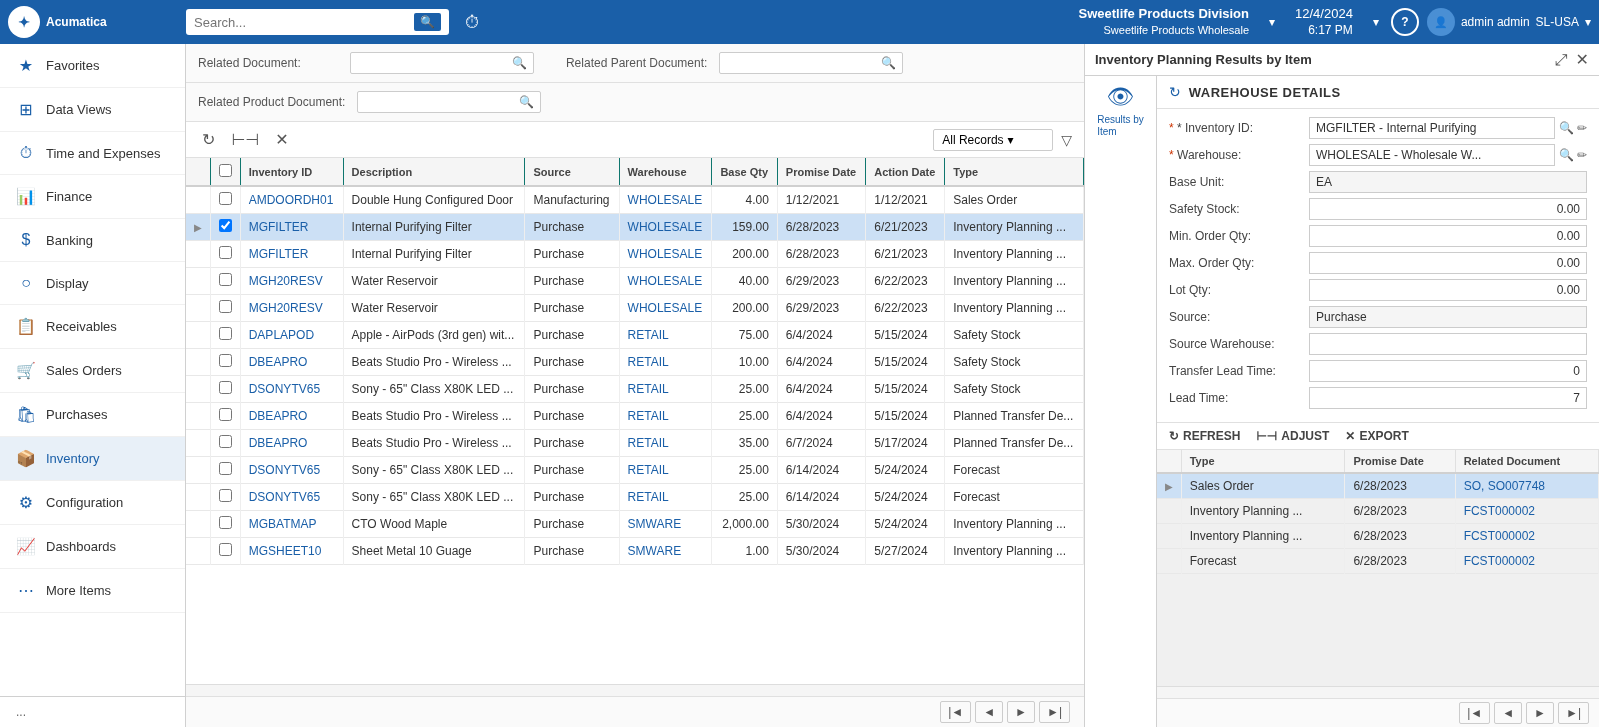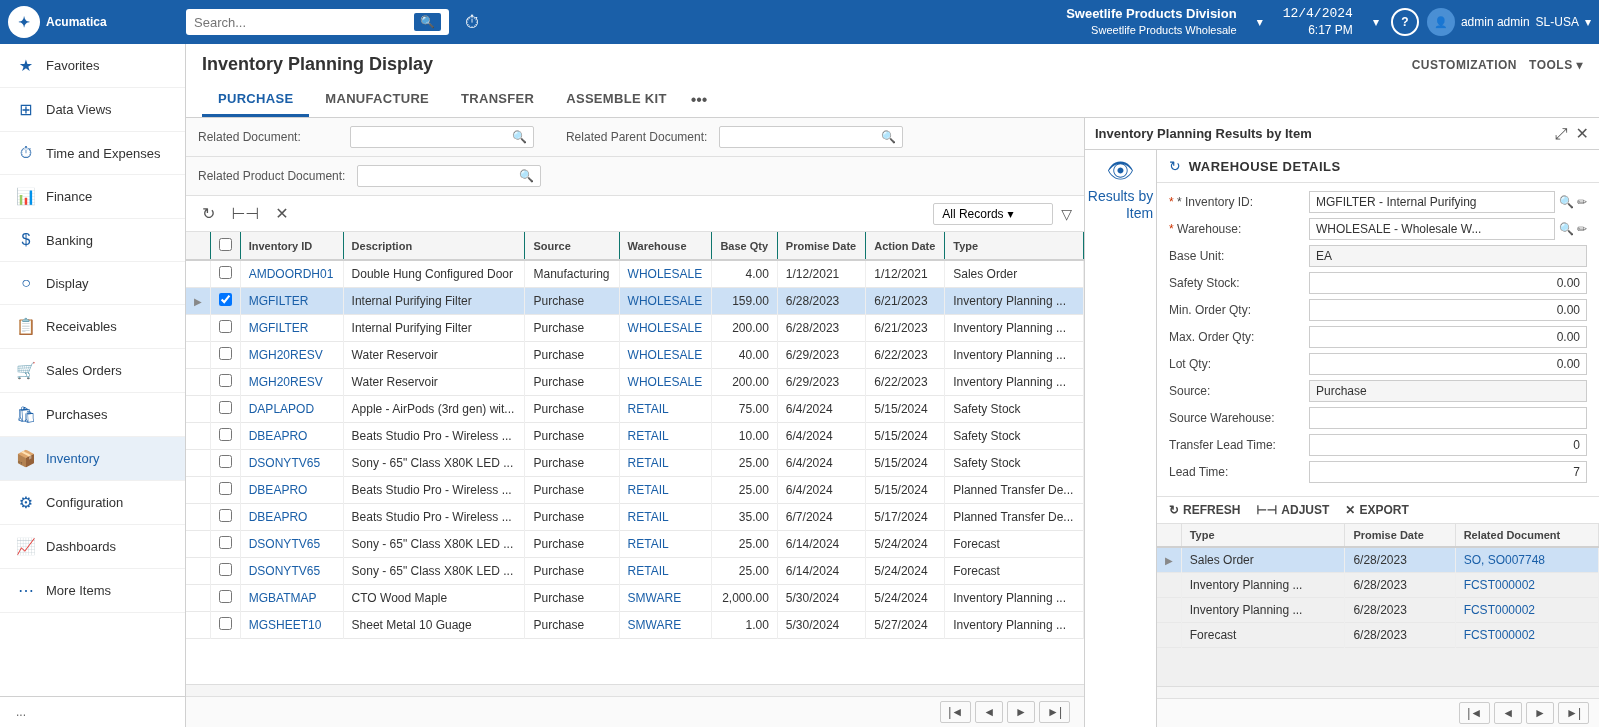--- a/index.html
+++ b/index.html
@@ -39,21 +39,21 @@
     }
     .nav-history { color: white; font-size: 18px; cursor: pointer; padding: 0 8px; }
     .nav-spacer { flex: 1; }
     .company-info {
       color: white; text-align: right; line-height: 1.3; padding: 0 8px;
     }
     .company-info .main { font-size: 13px; font-weight: bold; }
     .company-info .sub { font-size: 11px; }
     .nav-dropdown { color: white; cursor: pointer; padding: 0 4px; }
     .datetime-info { color: white; text-align: right; line-height: 1.3; padding: 0 8px; }
-    .datetime-info .main { font-size: 13px; font-family: Liberation Mono, monospace; }
+    .datetime-info .main { font-size: 13px; }
     .help-btn {
       background: transparent; border: 2px solid white; border-radius: 50%;
       color: white; width: 28px; height: 28px; cursor: pointer;
       display: flex; align-items: center; justify-content: center; font-weight: bold;
     }
     .user-area {
       display: flex; align-items: center; gap: 6px; color: white; cursor: pointer;
     }
     .user-avatar {
       width: 28px; height: 28px; background: #4a8fd4; border-radius: 50%;
@@ -212,21 +212,21 @@
 
     
     .results-panel {
       width: 72px;
       background: white;
       border-right: 1px solid #d0d0d0;
       display: flex; flex-direction: column; align-items: center;
       padding-top: 8px;
     }
     .results-icon { color: #1a5fa8; font-size: 22px; }
-    .results-label { font-size: 14px; color: #1a5fa8; text-align: right; line-height: 1.2; margin-top: 4px; }
+    .results-label { font-size: 10px; color: #1a5fa8; text-align: left; line-height: 1.2; margin-top: 4px; }
 
     .warehouse-panel {
       flex: 1; display: flex; flex-direction: column; overflow: hidden;
     }
 
     .wh-header {
       display: flex; align-items: center; gap: 8px;
       padding: 8px 12px; border-bottom: 1px solid #e0e0e0;
       background: white;
     }
@@ -400,36 +400,20 @@
       <span class="sidebar-icon">⋯</span>
       <span class="sidebar-label">More Items</span>
     </div>
     <div class="sidebar-collapse">
       <span>...</span>
     </div>
   </div>
 
   <div class="content-area">
 
-    <div class="page-header">
-      <div class="page-header-top">
-        <div class="page-title">Inventory Planning Display</div>
-        <div class="header-actions">
-          <button class="header-btn">CUSTOMIZATION</button>
-          <button class="header-btn">TOOLS ▾</button>
-        </div>
-      </div>
-      <div class="tabs">
-        <div class="tab active">PURCHASE</div>
-        <div class="tab">MANUFACTURE</div>
-        <div class="tab">TRANSFER</div>
-        <div class="tab">ASSEMBLE KIT</div>
-        <div class="tab-more">•••</div>
-      </div>
-    </div>
 
     <div class="content-split">
 
       <div class="table-panel">
 
         <div class="filter-row">
           <span class="filter-label">Related Document:</span>
           <div class="filter-input">
             <input type="text" style="">
             <span class="filter-search-icon">🔍</span>

